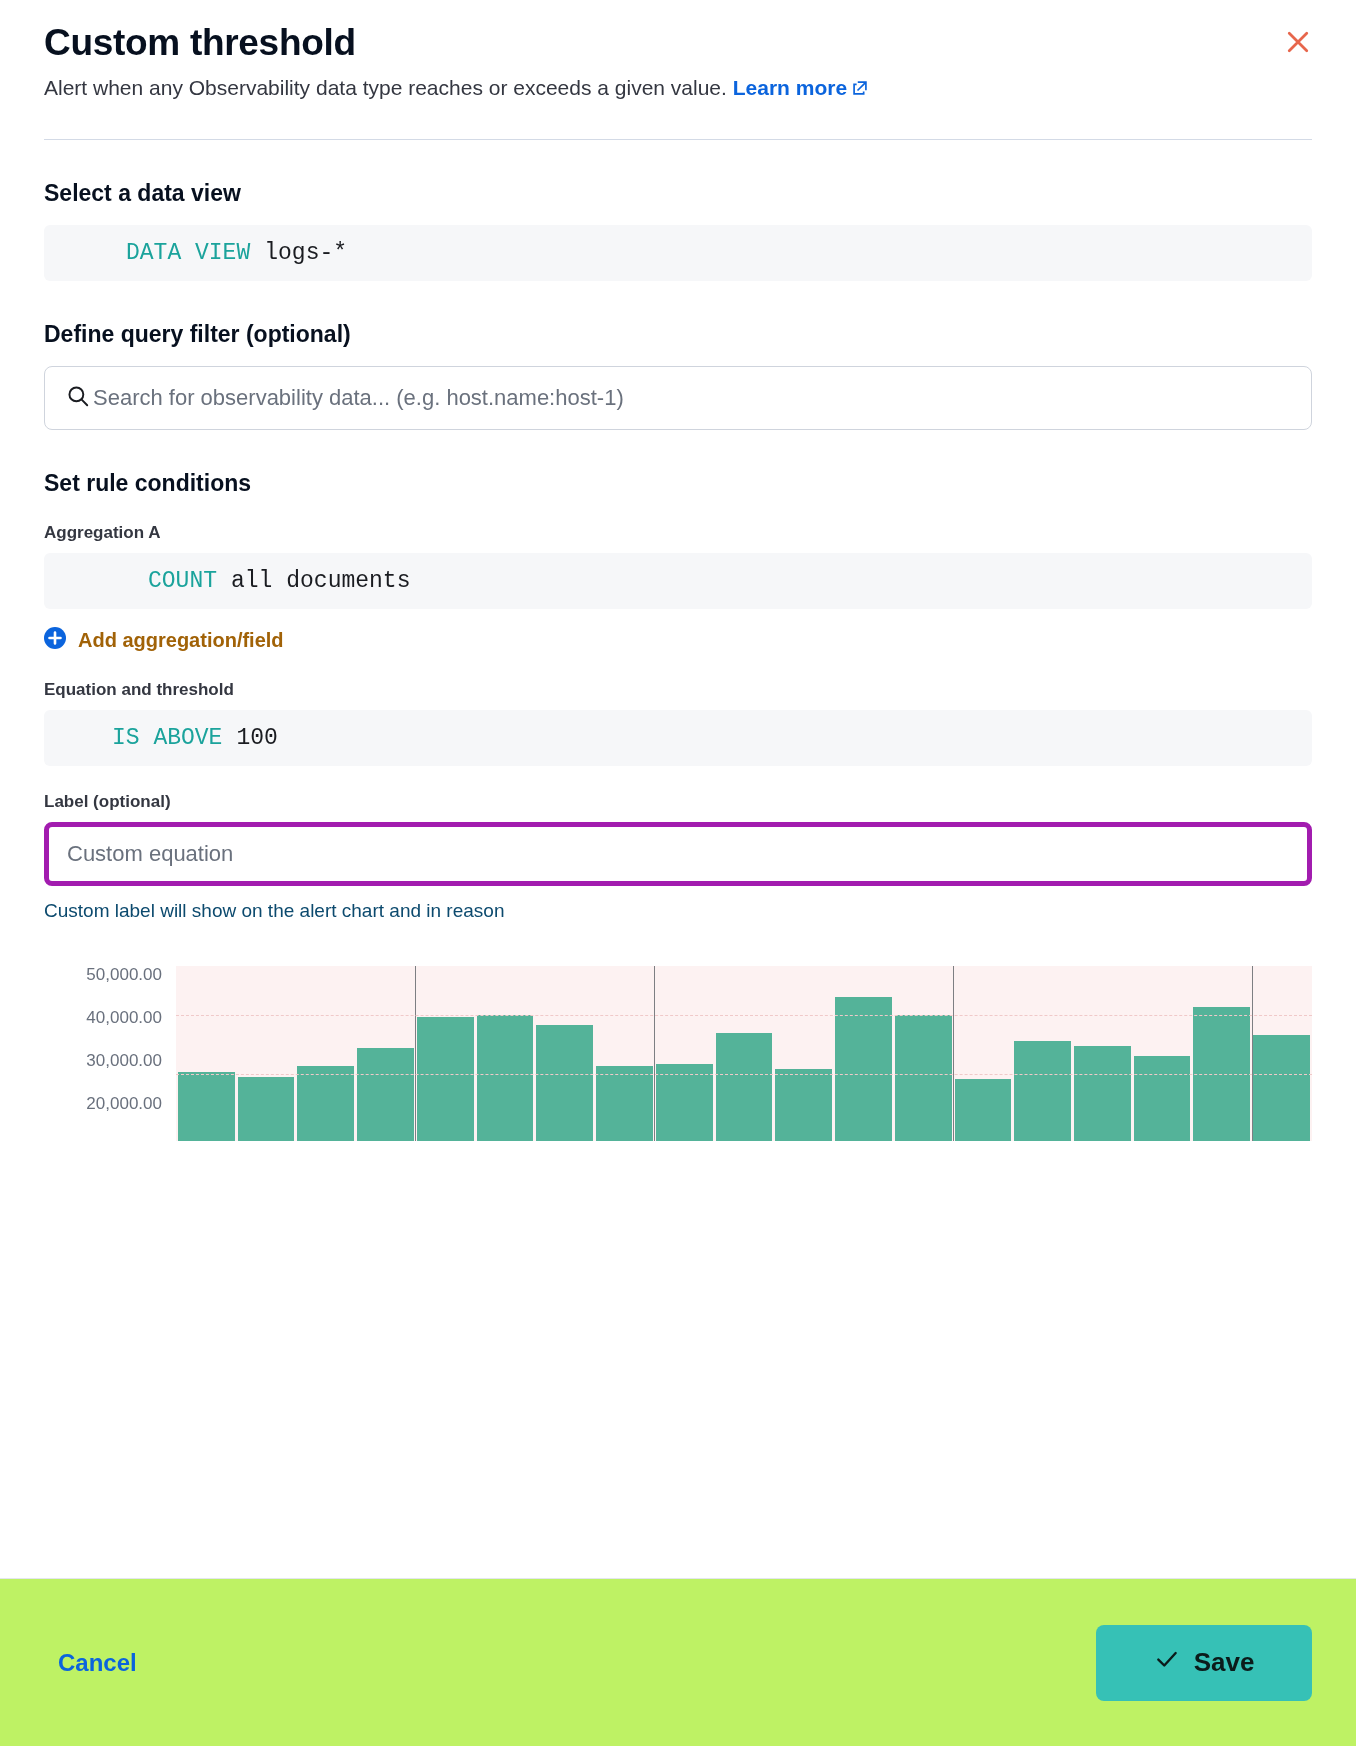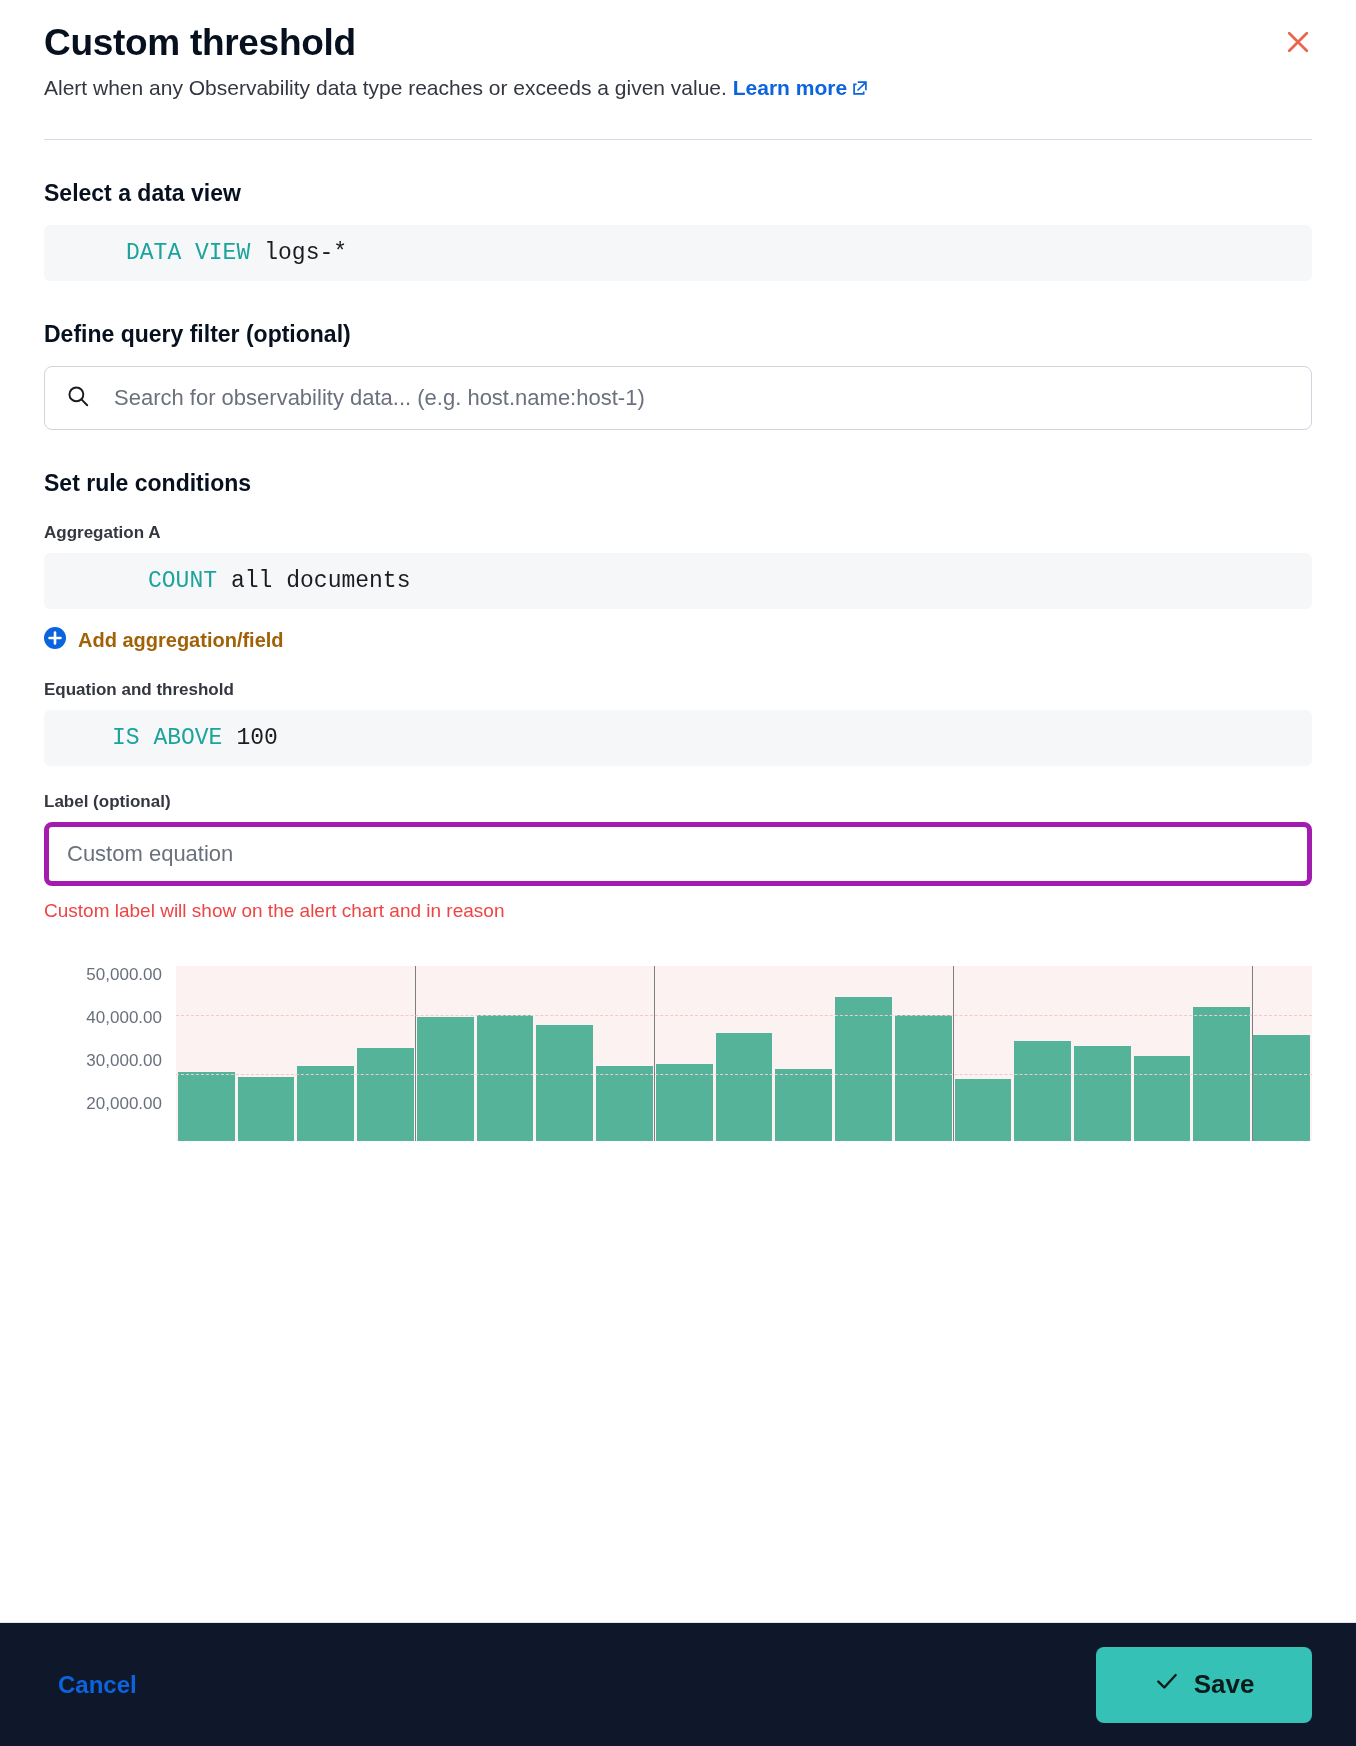--- a/index.html
+++ b/index.html
@@ -124,21 +124,21 @@
     background: #fff;
   }
   .searchbar input {
     flex: 1 1 auto;
     border: none;
     outline: none;
     font-size: 22px;
     font-family: "Liberation Sans", sans-serif;
     color: #1a1c21;
     background: transparent;
-    margin-left: 21px;
+    margin-left: 0;
   }
   .searchbar input::placeholder { color: #6a717d; }
   
   .add-link {
     display: flex;
     align-items: center;
     gap: 12px;
     margin-top: 18px;
     color: #a16207;
     font-size: 20px;
@@ -155,21 +155,21 @@
     padding: 0 18px;
     font-size: 22px;
     font-family: "Liberation Sans", sans-serif;
     color: #1a1c21;
     outline: none;
     background: #fff;
   }
   .text-input::placeholder { color: #6a717d; }
   .helper-text {
     font-size: 19px;
-    color: #ef4444;
+    color: #0c4a6e;
     margin-top: 14px;
   }
   
   .chart-wrap {
     margin-top: 44px;
     display: flex;
     height: 210px;
     position: relative;
   }
   .y-axis {
@@ -211,22 +211,22 @@
   }
   .hgrid {
     position: absolute;
     left: 0; right: 0;
     height: 1px;
     border-top: 1px dashed #f0c9c9;
   }
   
   .footer {
     flex: 0 0 auto;
-    height: 124px;
-    background: #0f172a;
+    height: 168px;
+    background: #bef264;
     border-top: 1px solid #e3e6ed;
     display: flex;
     align-items: center;
     justify-content: space-between;
     padding: 12px 44px;
   }
   .cancel-btn {
     background: transparent;
     border: none;
     color: #0b64dd;

